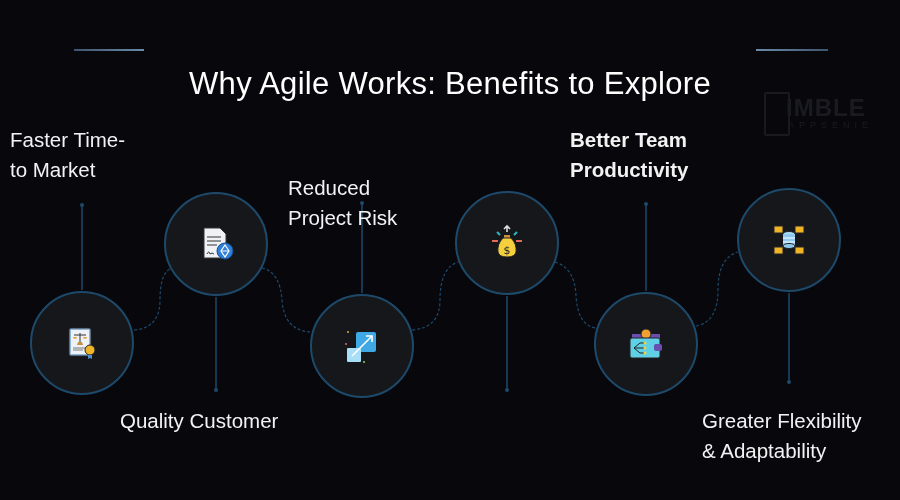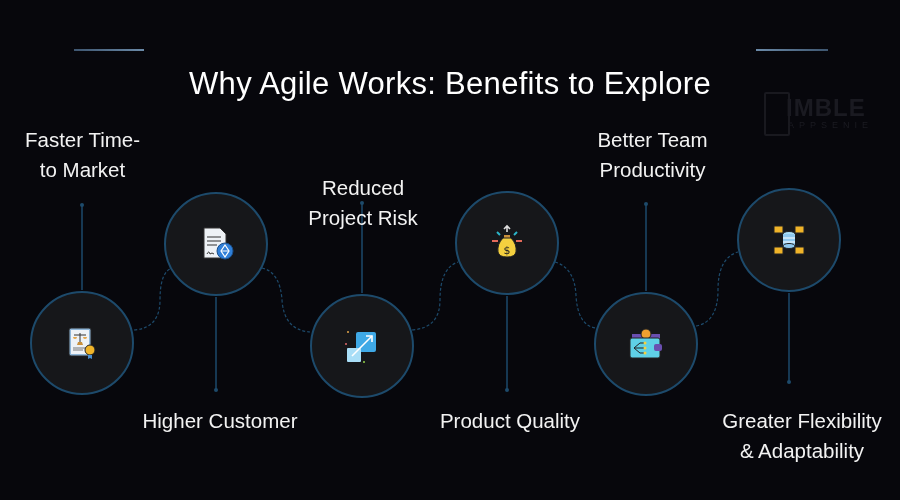--- a/index.html
+++ b/index.html
@@ -5,21 +5,21 @@
   html,body{margin:0;padding:0;}
   body{width:900px;height:500px;background:#07070c;overflow:hidden;position:relative;font-family:"Liberation Sans",sans-serif;color:#fff;}
   .title{position:absolute;left:0;top:30px;width:900px;text-align:center;font-size:31px;letter-spacing:0.3px;color:#fff;margin-top:36px;}
   .rule{position:absolute;top:49px;height:2px;}
   .rule.left{left:74px;width:70px;background:linear-gradient(90deg,#3e5670,#6b8aa8);}
   .rule.right{left:756px;width:72px;background:linear-gradient(90deg,#6b8aa8,#3e5670);}
   .logo{position:absolute;left:764px;top:92px;width:120px;height:44px;opacity:0.9;}
   .logo .mark{position:absolute;left:0;top:0;width:22px;height:40px;border:2px solid #1b1b22;border-radius:2px;}
   .logo .word{position:absolute;left:22px;top:2px;font-size:24px;font-weight:bold;color:#1d1d24;letter-spacing:1px;}
   .logo .sub{position:absolute;left:24px;top:28px;font-size:9px;color:#1d1d24;letter-spacing:5px;}
-  .label{position:absolute;text-align:center;font-size:20.5px;line-height:30px;color:#f2f2f2;white-space:nowrap;}
+  .label{position:absolute;text-align:left;font-size:20.5px;line-height:30px;color:#f2f2f2;white-space:nowrap;}
   svg.connectors{position:absolute;left:0;top:0;}
   .circle{position:absolute;width:104px;height:104px;border-radius:50%;background:#16171a;border:2px solid #1d4a6b;box-sizing:border-box;display:flex;align-items:center;justify-content:center;}
   .icon{width:40px;height:40px;}
 </style>
 </head>
 <body>
 
 <div class="rule left"></div>
 <div class="title">Why Agile Works: Benefits to Explore</div>
 <div class="rule right"></div>
@@ -55,30 +55,29 @@
     <path d="M555,262 Q575,268 576,296 Q578,326 596,328"></path>
     <path d="M696,326 Q718,322 718,290 Q718,258 738,252"></path>
   </g>
 </svg>
 
 <div class="label" style="left:10px;top:125px;width:145px;">
   <div>Faster Time-</div>
     <div>to Market</div>
 </div>
 <div class="label" style="left:120px;top:406px;width:200px;">
-  <div>Higher Customer</div>
+  <div>Quality Customer</div>
 </div>
 <div class="label" style="left:288px;top:125px;width:150px;margin-top:48px;">
   <div>Reduced</div>
     <div>Project Risk</div>
 </div>
 <div class="label" style="left:420px;top:406px;width:180px;">
-    <div>Product Quality</div>
 </div>
-<div class="label" style="left:570px;top:125px;width:165px;">
+<div class="label" style="left:570px;top:125px;width:165px;font-weight:bold;">
   <div>Better Team</div>
     <div>Productivity</div>
 </div>
 <div class="label" style="left:702px;top:406px;width:200px;">
   <div>Greater Flexibility</div>
     <div>&amp; Adaptability</div>
 </div>
 
 <div class="circle" style="left:30px;top:291px;">
   <svg class="icon" viewBox="0 0 40 40">

